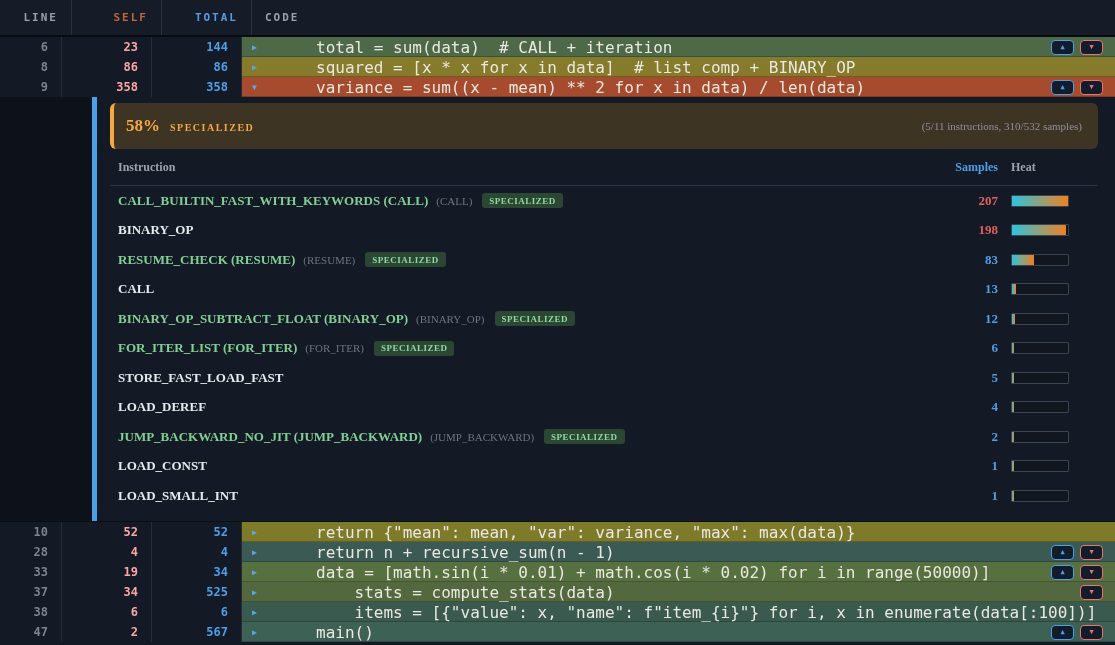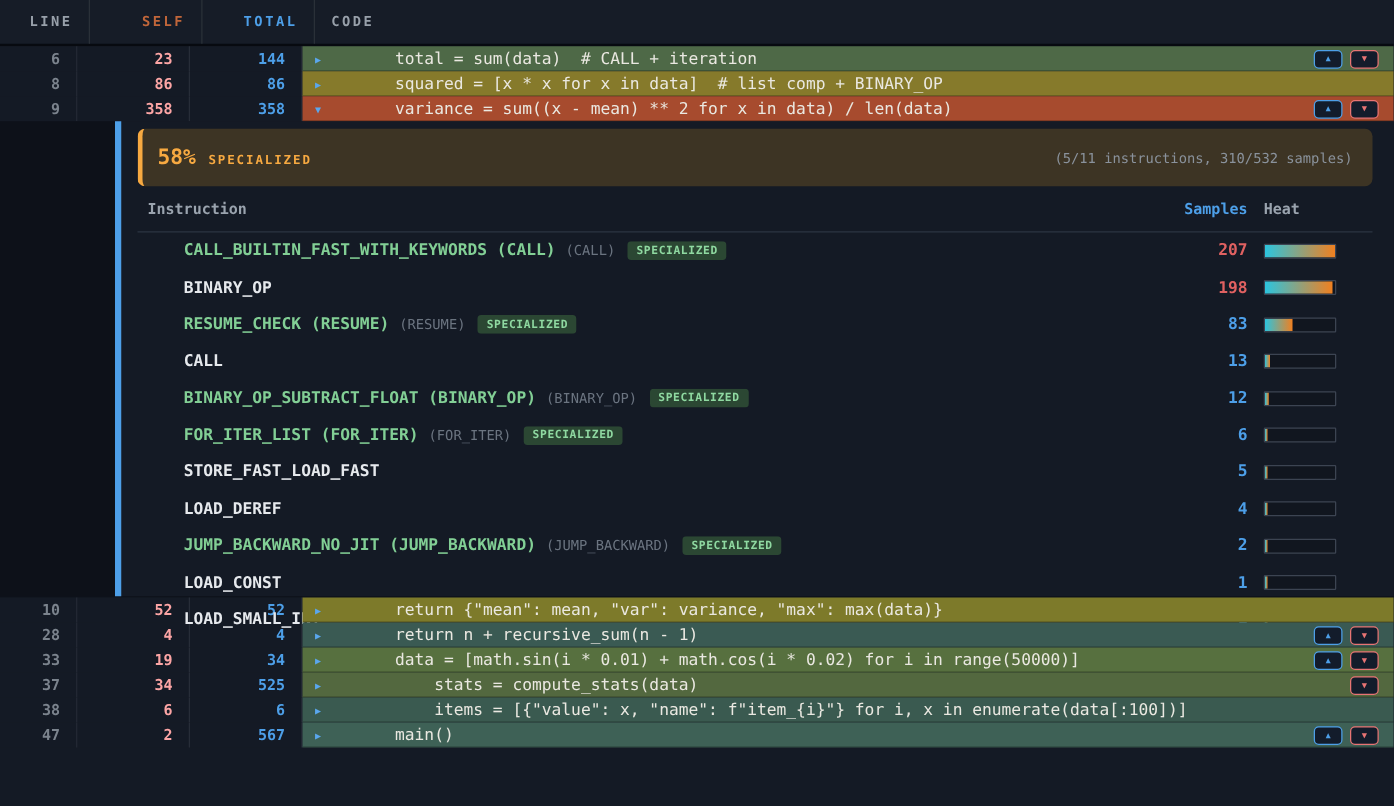--- a/index.html
+++ b/index.html
@@ -21,51 +21,51 @@
   .crow .num { display:flex; align-items:center; justify-content:flex-end;
                font-size:12px; font-weight:bold; padding-right:13px;
                border-right:1px solid #272d38; background:#141a25; }
   .n-line  { width:62px; color:#7b838d; font-weight:normal; }
   .n-self  { width:90px; color:#fca5a5; }
   .n-total { width:90px; color:#4d9fe8; }
   .codecell { position:relative; flex:1; display:flex; align-items:center;
               box-shadow: inset 0 -1px 0 rgba(0,0,0,0.22); }
   .expander { position:absolute; left:10px; top:0; height:20px; display:flex;
               align-items:center; font-size:8px; color:#5aa7ee; cursor:pointer; }
-  .codetext { white-space:pre; font-size:13px; color:#eae8e1; padding-left:74px; }
+  .codetext { white-space:pre; font-size:16px; color:#eae8e1; padding-left:74px; }
   .btns { position:absolute; right:12px; top:2.5px; display:flex; gap:6px; }
   .navbtn { width:23px; height:15px; border-radius:4px; background:#131c2b;
             display:flex; align-items:center; justify-content:center;
             font-size:7px; line-height:1; cursor:pointer; }
   .btn-up   { border:1.5px solid #4d9fe8; color:#4d9fe8; }
   .btn-down { border:1.5px solid #e87474; color:#e87474; }
 
   
-  .panel-section { position:relative; height:380px; background:#141a25; }
+  .panel-section { position:relative; height:424px; background:#141a25;font-family:Liberation Serif, serif; }
   .gutter-dark { position:absolute; left:0; top:0; width:92px; height:100%; background:#0d1119; }
   .connector { position:absolute; left:92px; top:0; width:5px; height:100%; background:#4d9fe8; }
   .panel-content { position:absolute; left:110px; right:17px; top:0; height:100%; }
   .summary { margin-top:6px; height:46px; background:#3d3424; border-left:4px solid #f7a941;
              border-radius:6px; display:flex; align-items:center; justify-content:space-between;
              padding:0 16px 0 12px; }
   .summary-left { display:flex; align-items:baseline; gap:10px; }
   .pct { font-size:17px; font-weight:bold; color:#f7a941; }
   .pct-label { font-size:10px; font-weight:bold; letter-spacing:1.5px; color:#f7a941; }
   .summary-meta { font-size:11px; color:#8a929c; }
 
   .itable-head { display:flex; align-items:center; height:37px;
                  border-bottom:1px solid #2b3442; padding:0 0 0 8px;justify-content:space-between; }
   .ih-name { flex:1; font-size:12px; font-weight:bold; color:#9aa3ae; }
   .ih-samples { width:120px; text-align:right; font-size:12px; font-weight:bold;
                 color:#4d9fe8; margin-right:13px; }
   .ih-heat { width:58px; margin-right:29px; font-size:12px; font-weight:bold; color:#9aa3ae; }
 
   .irow { display:flex; align-items:center; height:29.5px; padding-left:8px; }
   .iname { flex:1; display:flex; align-items:center; white-space:nowrap; overflow:hidden; }
-  .iname .nm { font-size:13px; font-weight:bold;margin-left:29px; }
+  .iname .nm { font-size:13px; font-weight:bold; }
   .nm-spec { color:#82cf95; }
   .nm-plain { color:#e6e9ed; }
   .iname .base { font-size:11px; color:#6b7480; margin-left:8px; }
   .badge { margin-left:10px; font-size:9px; font-weight:bold; letter-spacing:0.5px;
            color:#8fd9a1; background:#2b4733; border-radius:3px; padding:2.5px 7px; }
   .isamples { width:120px; text-align:right; font-size:13px; font-weight:bold; margin-right:13px; }
   .s-hot  { color:#e06161; }
   .s-cool { color:#4d9fe8; }
   .heatbar { width:58px; height:12px; border:1px solid #3c4452; border-radius:1px;
              margin-right:29px; background:#11161f; overflow:hidden; }

